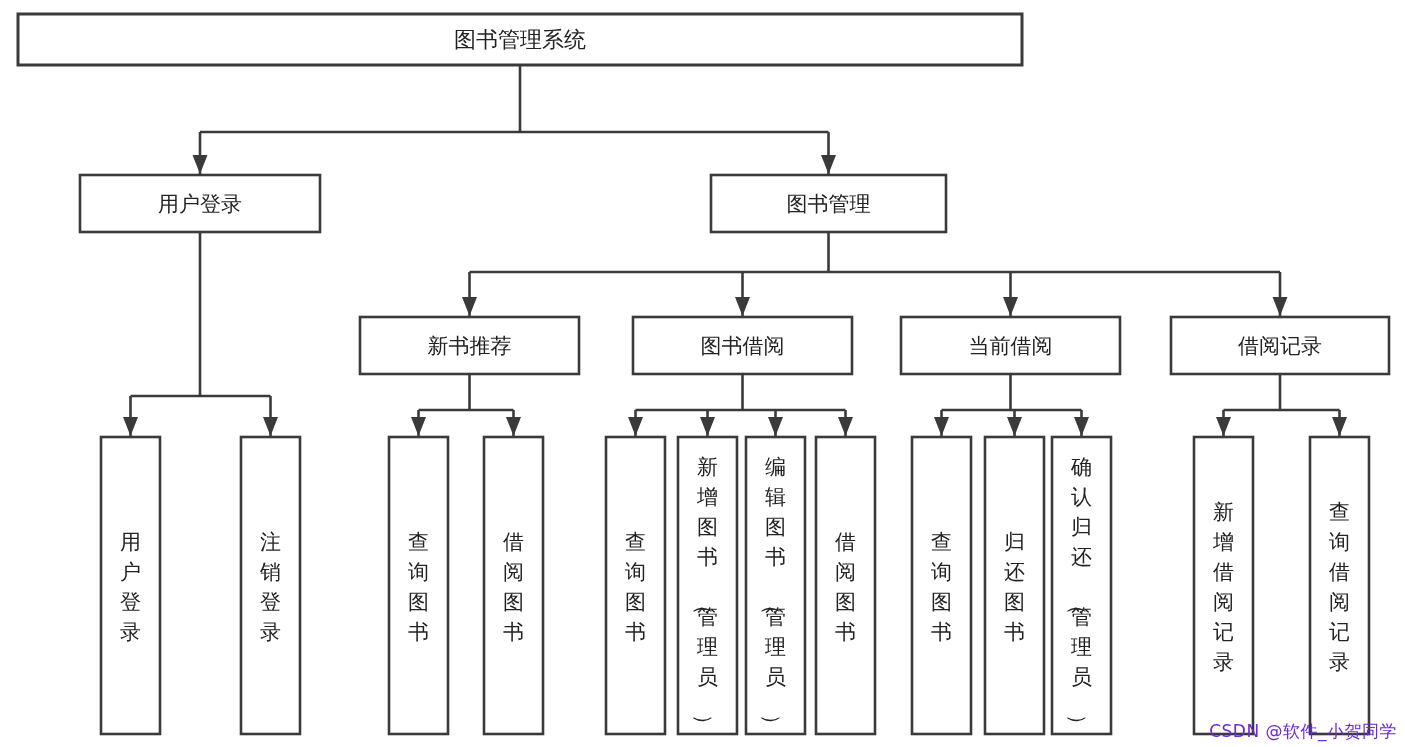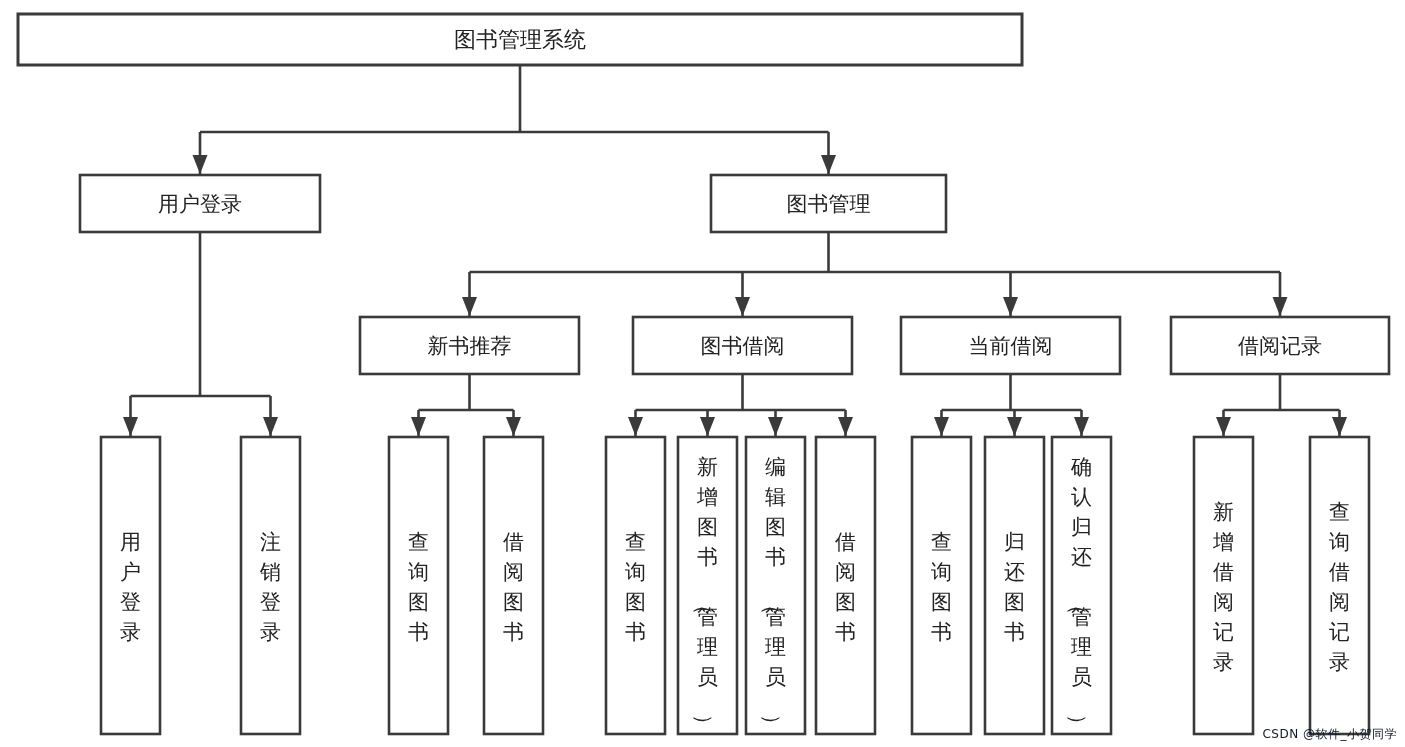--- a/index.html
+++ b/index.html
@@ -56,22 +56,22 @@
     font-family: "DejaVu Sans", "Liberation Sans", sans-serif;
     font-size: 21px;
     fill: #222222;
     text-anchor: middle;
   }
   .watermark {
     position: absolute;
     right: 8px;
     bottom: 4px;
     font-family: "DejaVu Sans", "Liberation Sans", sans-serif;
-    font-size: 12px;
-    color: #0f172a;
+    font-size: 17px;
+    color: #6d28d9;
     white-space: nowrap;
     letter-spacing: 0.5px;
     pointer-events: none;
   }
 </style>
 </head>
 <body>
 
 <div id="diagram-root">
   <svg class="tree-canvas" id="tree-svg" viewBox="0 0 1405 747" xmlns="http://www.w3.org/2000/svg">

